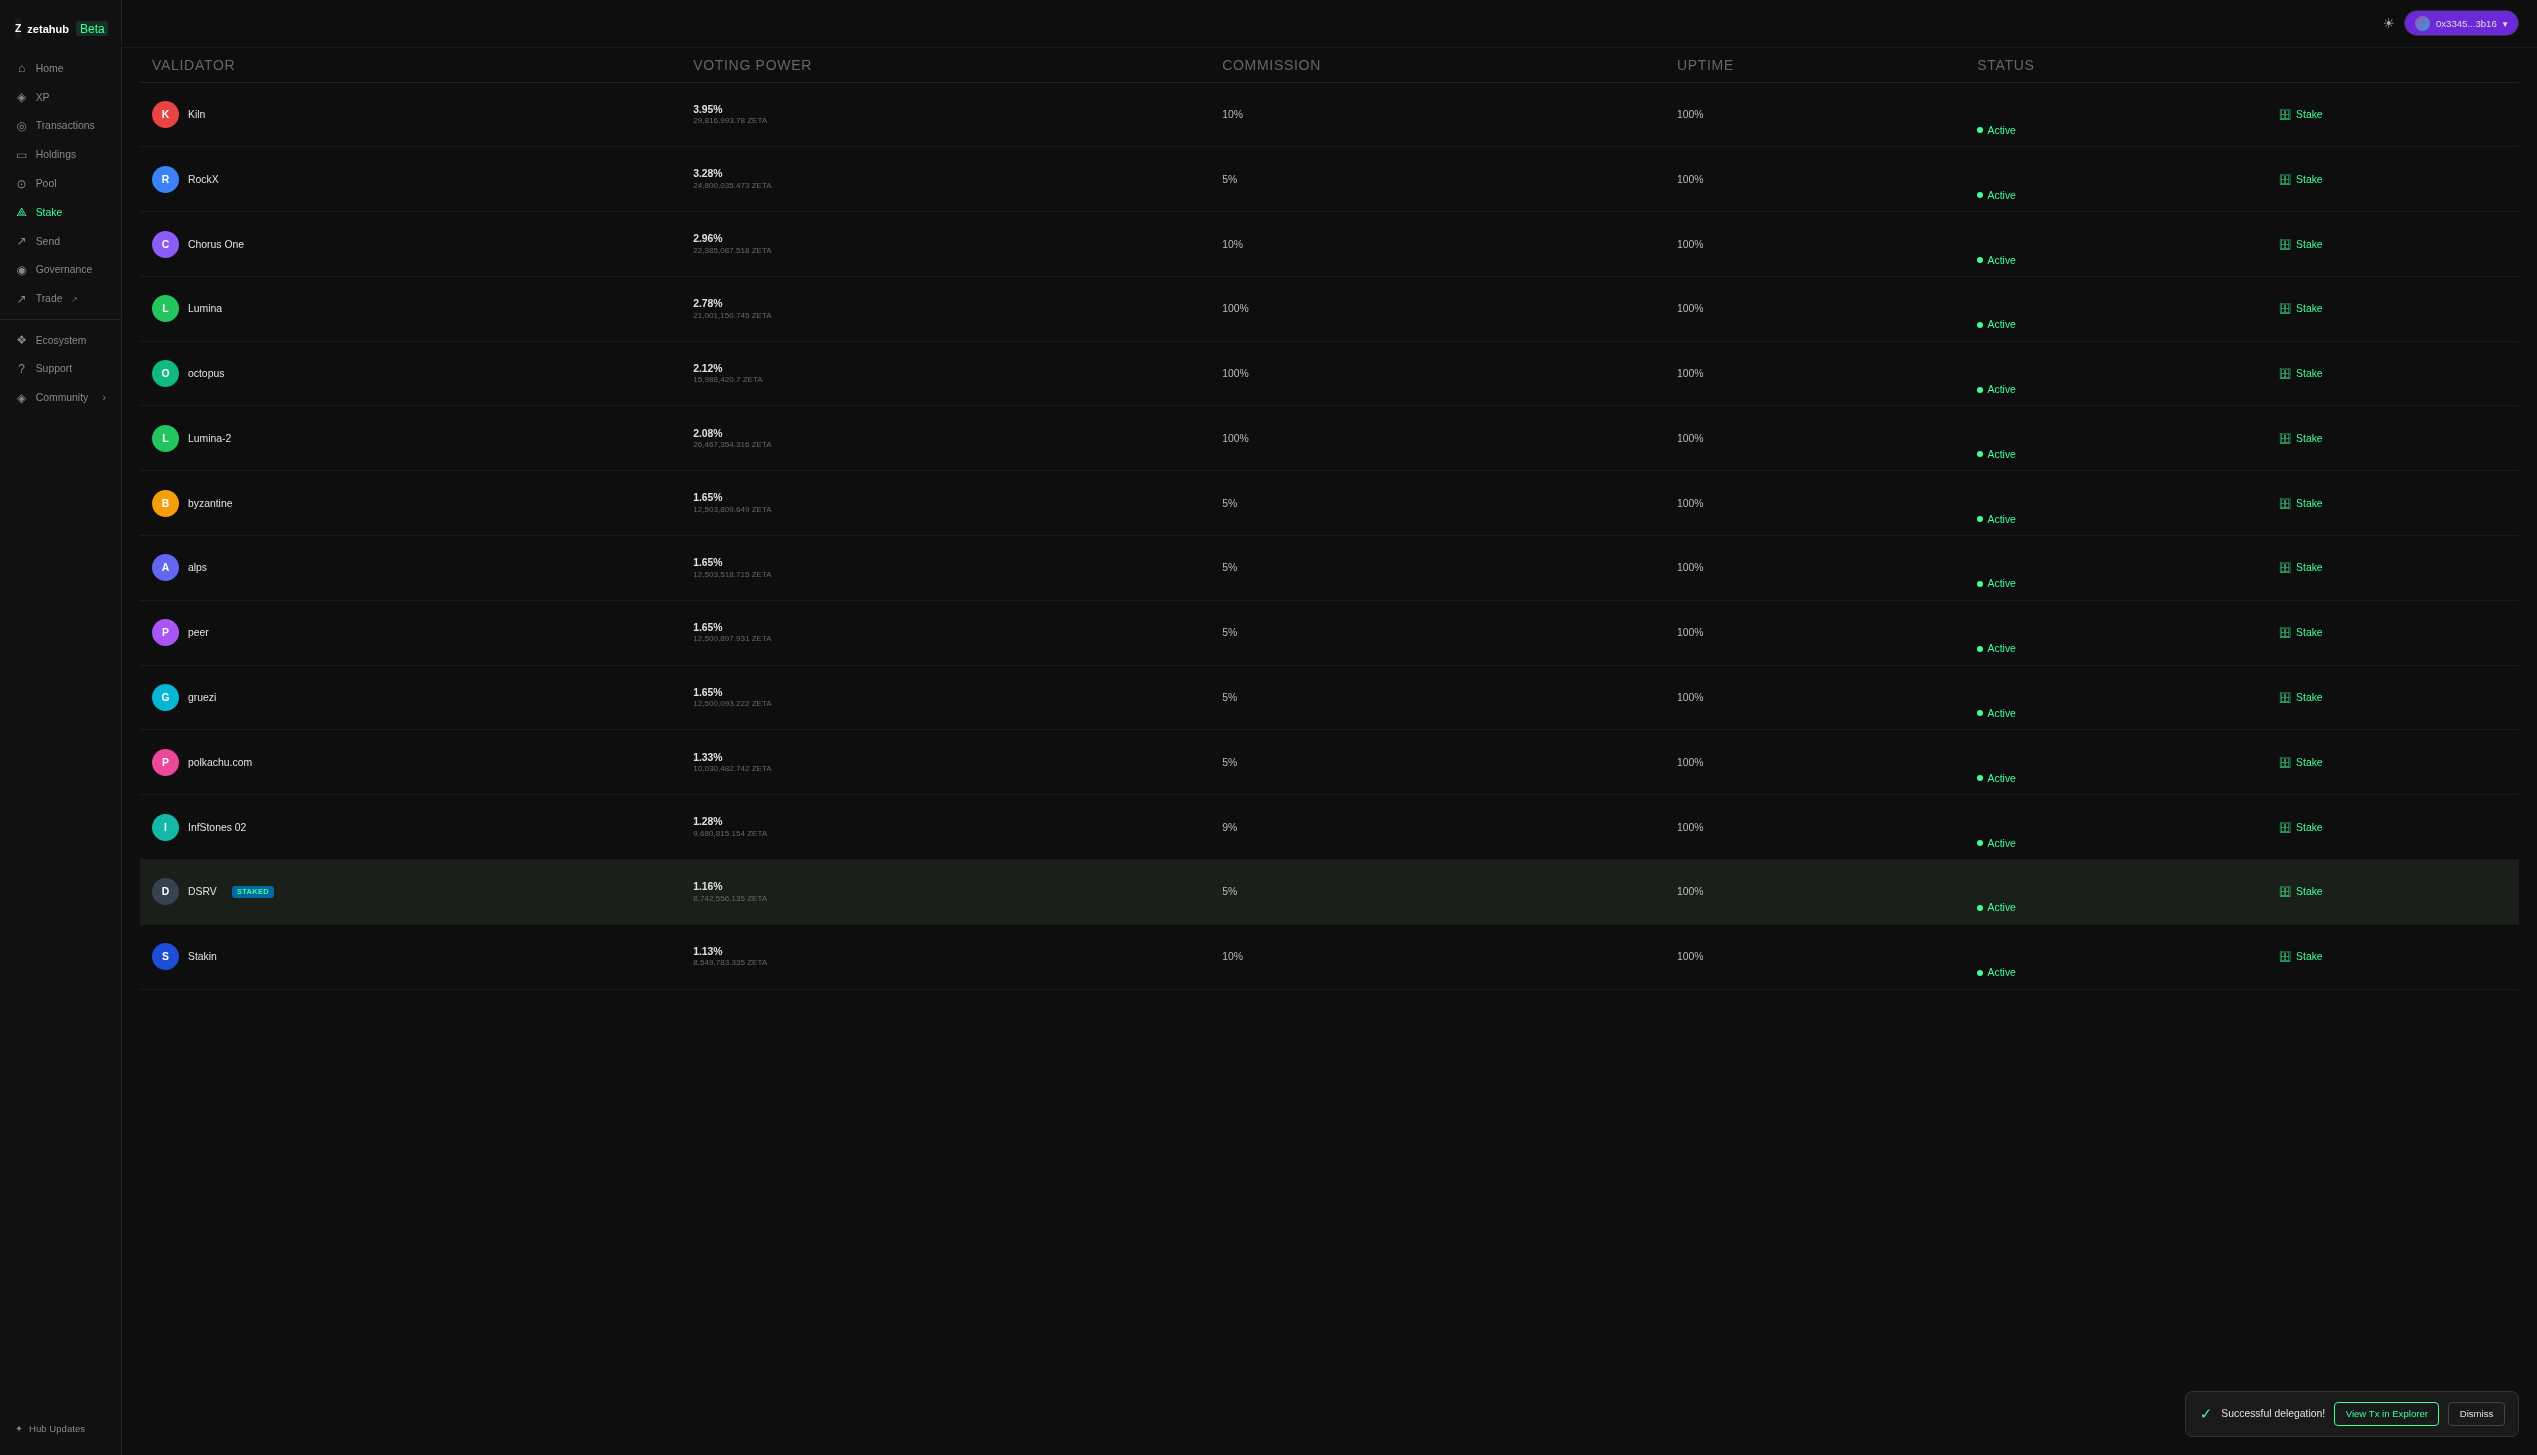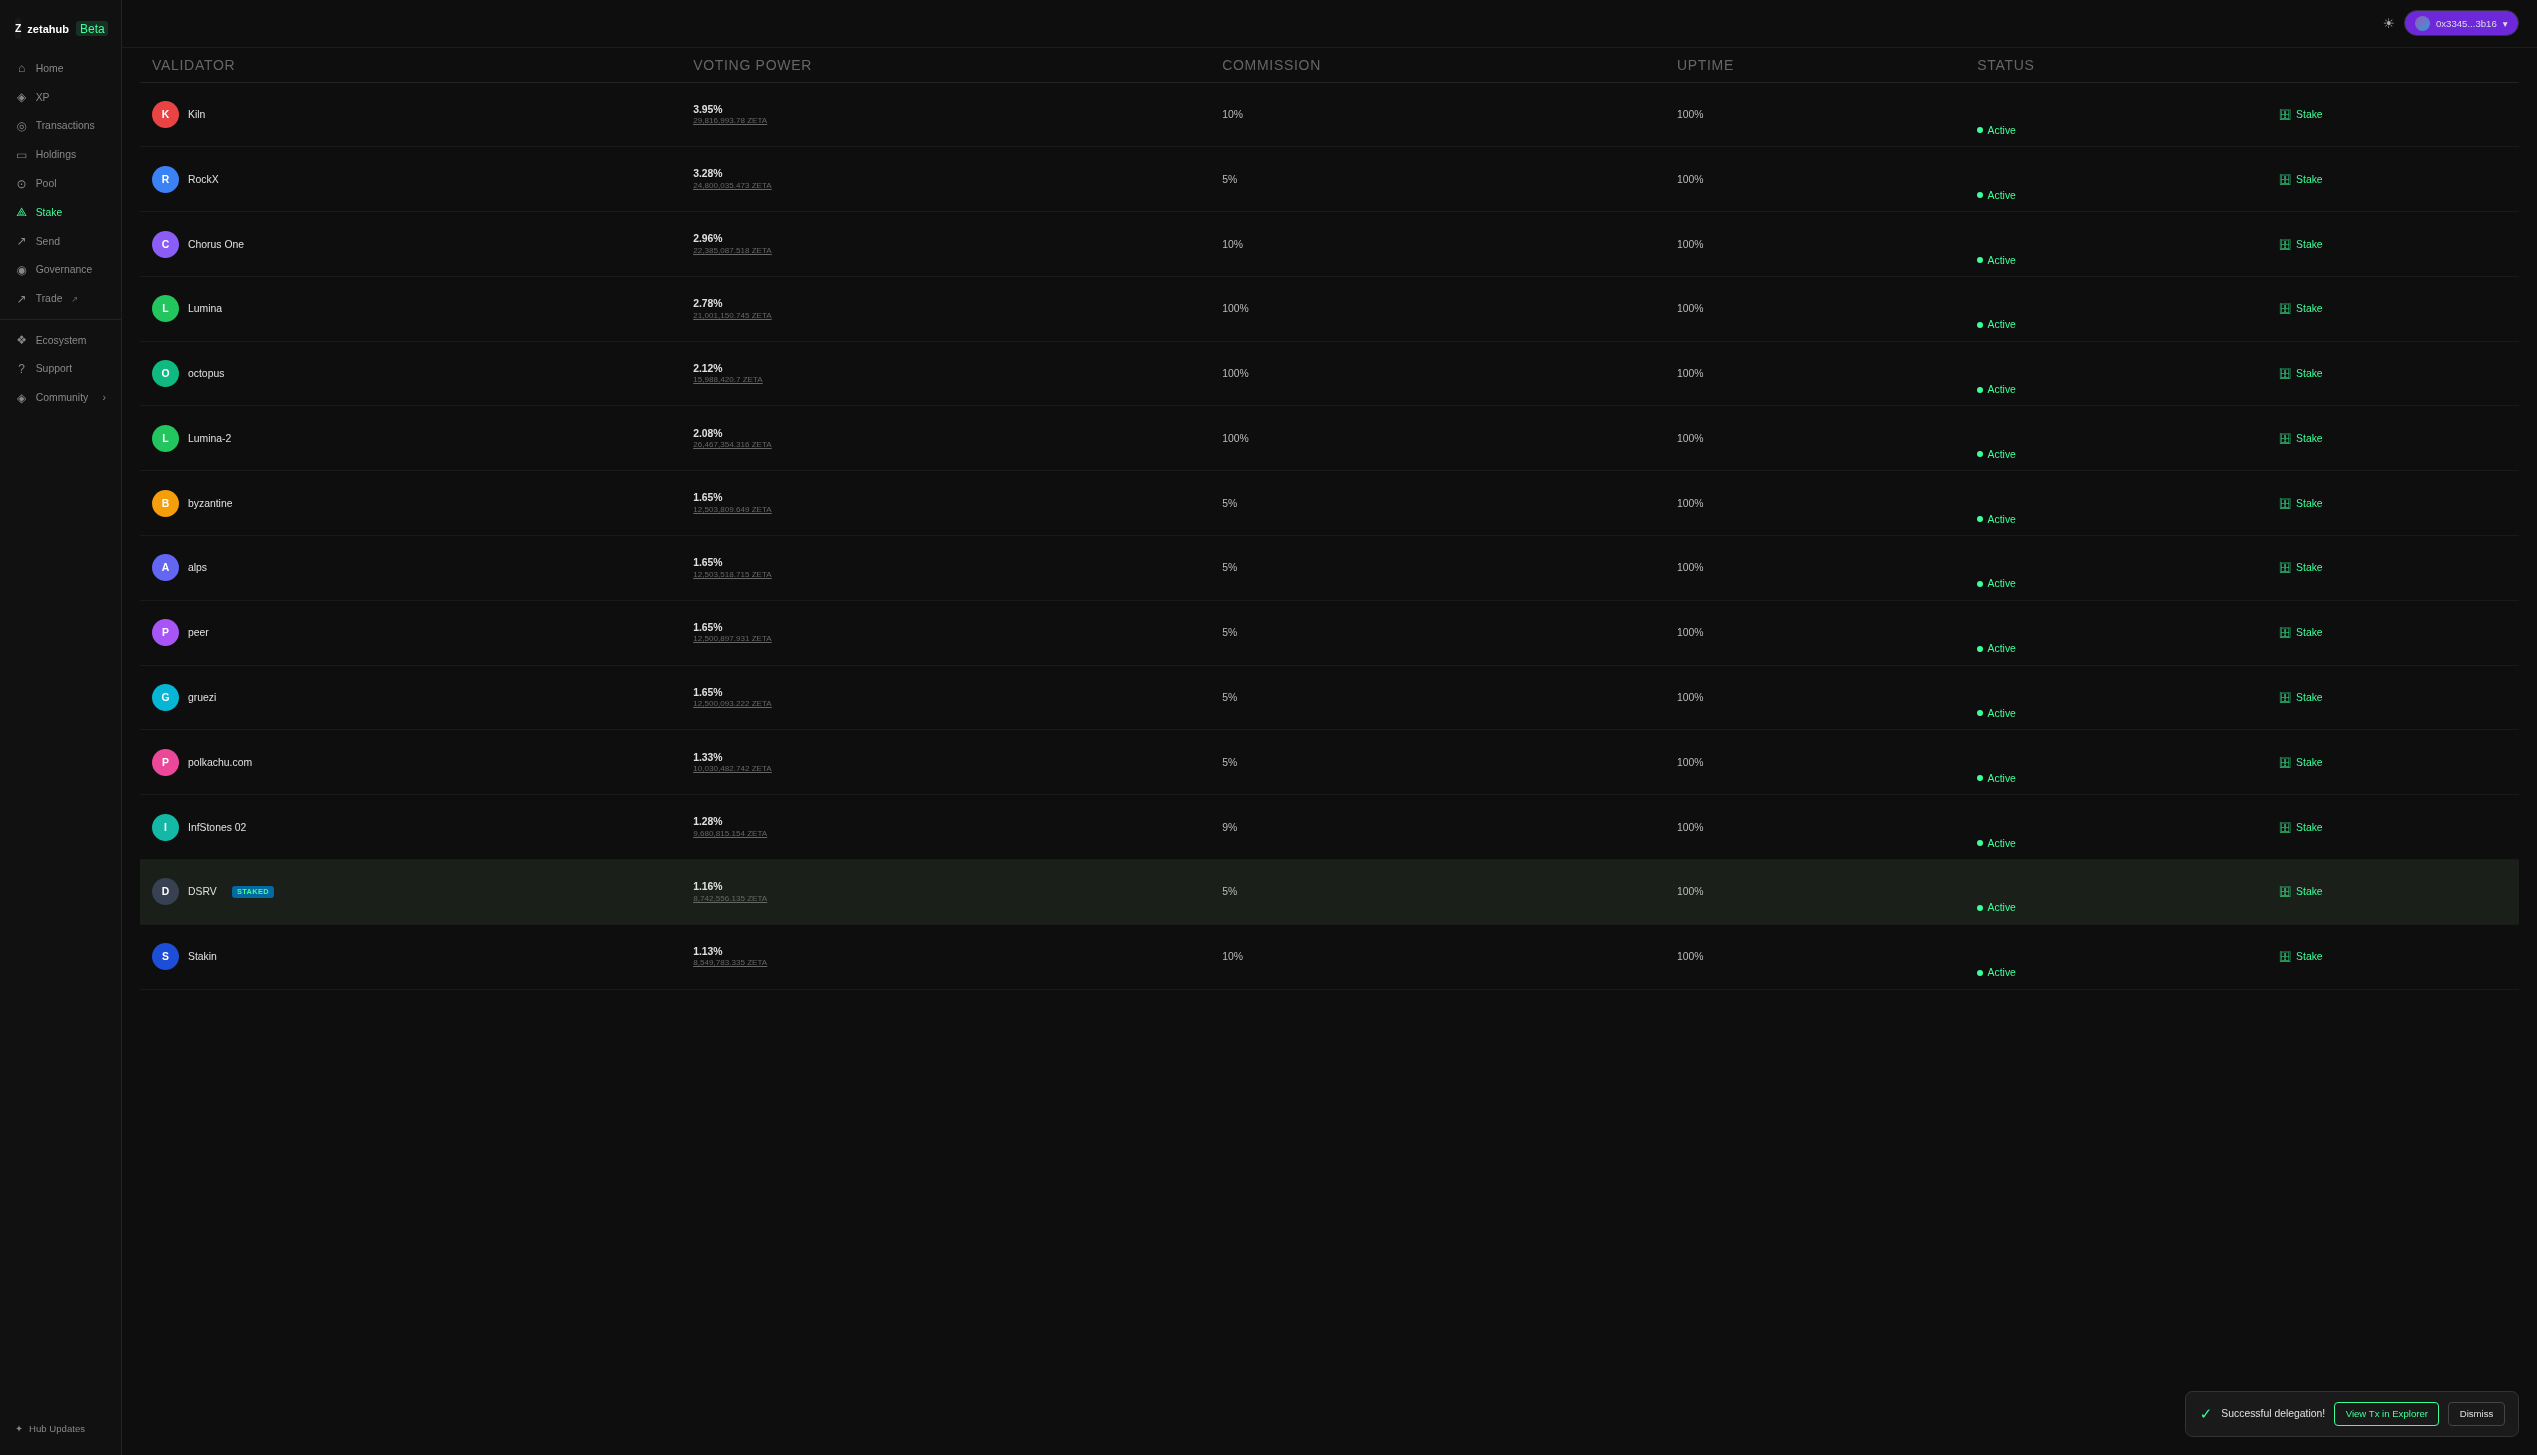--- a/index.html
+++ b/index.html
@@ -192,21 +192,20 @@
     
     .stake-cell .pct {
       font-weight: 600;
       color: #e0e0e0;
       font-size: 10.4px;
     }
     .stake-cell .amount {
       font-size: 8.1px;
       color: #666;
       margin-top: 1.5px;
-      text-decoration: underline;
     }
 
     
     .commission { color: #bbb; }
 
     
     .status-active {
       display: flex;
       align-items: center;
       gap: 4.4px;

